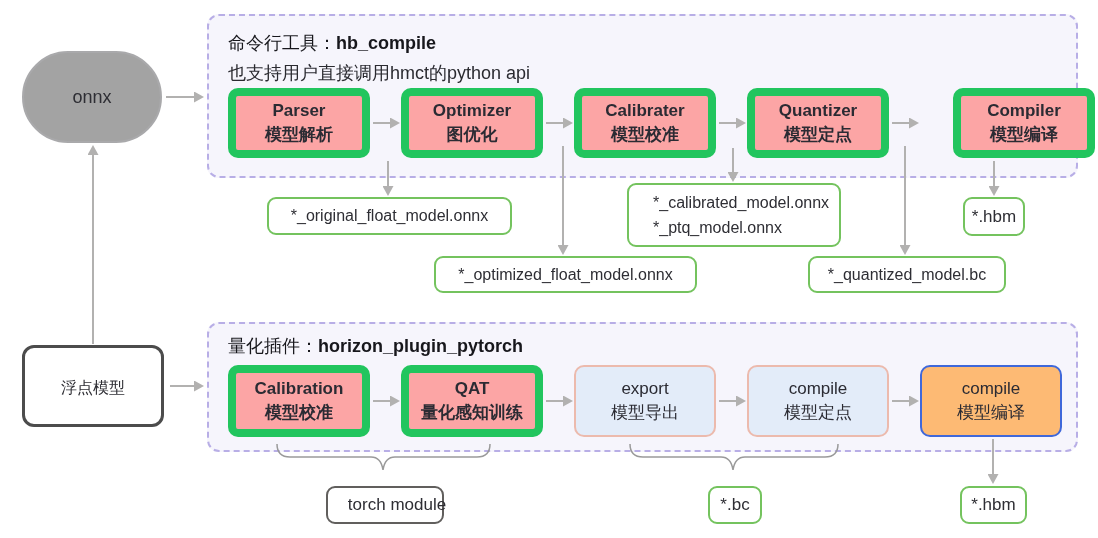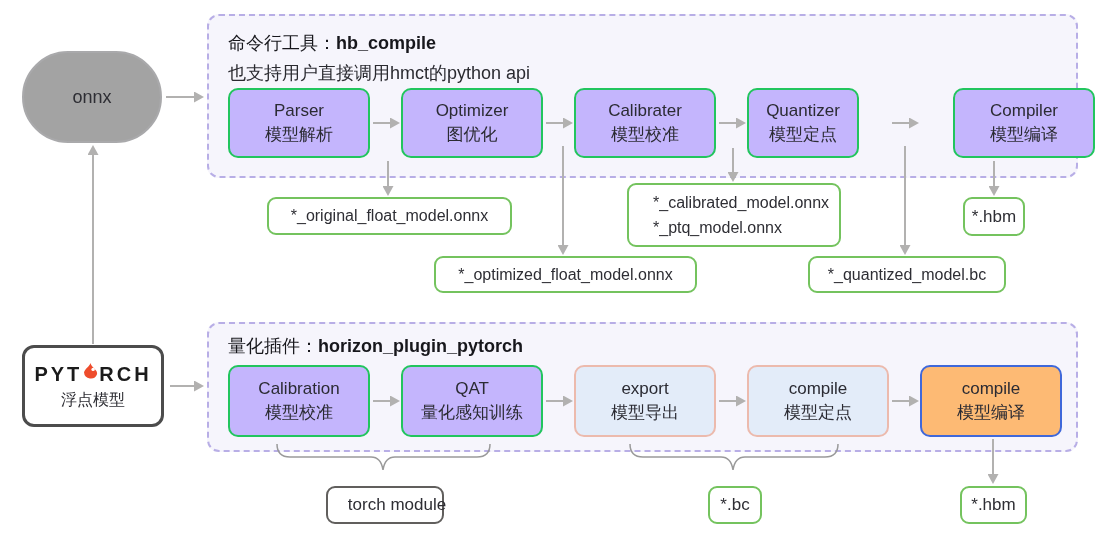--- a/index.html
+++ b/index.html
@@ -20,21 +20,21 @@
   .group-sub { font-size:18px; color:#2a2a30; z-index:2; white-space:nowrap; }
 
   
   .flow-node {
     border-radius:10px; display:flex; flex-direction:column;
     align-items:center; justify-content:center; text-align:center;
     z-index:2; line-height:24px;
   }
   .flow-node .en { font-size:17px; }
   .flow-node .zh { font-size:17px; }
-  .node-blue   { background:#c4b5fd; border:2px solid #22c55e; }
+  .node-blue   { background:#fca5a5; border:8px solid #22c55e;font-weight:bold; }
   .node-pink   { background:#e3ecf9; border:2px solid #ecbaad; }
   .node-strong { background:#fdba74; border:2.5px solid #3f68da; }
 
   
   .green-box {
     background:#ffffff; border:2px solid #74c35e; border-radius:9px;
     display:flex; align-items:center; justify-content:center;
     font-size:16px; color:#2e2e34; z-index:2; white-space:nowrap;
   }
   .green-box.two-line {
@@ -70,30 +70,20 @@
 </head>
 <body>
 
 <div class="canvas">
 
   <div class="abs onnx-node" style="left:22px; top:51px; width:140px; height:92px;">
     <span>onnx</span>
   </div>
 
   <div class="abs pytorch-node" style="left:22px; top:345px; width:142px; height:82px;">
-    <span class="pytorch-logo">
-      <span>PYT</span>
-      <span class="flame">
-        <svg width="15" height="19" viewBox="0 0 15 19">
-          <path d="M7.5 0 C6.6 3.4 2.1 5.4 1 9.3 a6.75 6.75 0 0 0 13.1 1.7 C14.7 6.6 8.7 4.9 7.5 0 Z" fill="#ee4c2c"></path>
-          <circle cx="10.1" cy="6.4" r="1.7" fill="#ffffff"></circle>
-        </svg>
-      </span>
-      <span>RCH</span>
-    </span>
     <span class="pytorch-sub">浮点模型</span>
   </div>
 
   <div class="abs group" style="left:207px; top:14px; width:871px; height:164px;"></div>
 
   <div class="abs group-title" style="left:228px; top:31px;">
     <span>命令行工具：</span><span class="code">hb_compile</span>
   </div>
   <div class="abs group-sub" style="left:228px; top:61px;">也支持用户直接调用hmct的python api</div>
 
@@ -102,21 +92,21 @@
     <span class="zh">模型解析</span>
   </div>
   <div class="abs flow-node node-blue" style="left:401px; top:88px; width:142px; height:70px;">
     <span class="en">Optimizer</span>
     <span class="zh">图优化</span>
   </div>
   <div class="abs flow-node node-blue" style="left:574px; top:88px; width:142px; height:70px;">
     <span class="en">Calibrater</span>
     <span class="zh">模型校准</span>
   </div>
-  <div class="abs flow-node node-blue" style="left:747px; top:88px; width:112px; height:70px;">
+  <div class="abs flow-node node-blue" style="left:747px; top:88px; width:142px; height:70px;">
     <span class="en">Quantizer</span>
     <span class="zh">模型定点</span>
   </div>
   <div class="abs flow-node node-blue" style="left:920px; top:88px; width:142px; height:70px;margin-left:33px;">
     <span class="en">Compiler</span>
     <span class="zh">模型编译</span>
   </div>
 
   <div class="abs green-box" style="left:267px; top:197px; width:245px; height:38px;">*_original_float_model.onnx</div>
   <div class="abs green-box two-line" style="left:627px; top:183px; width:214px; height:64px;">

